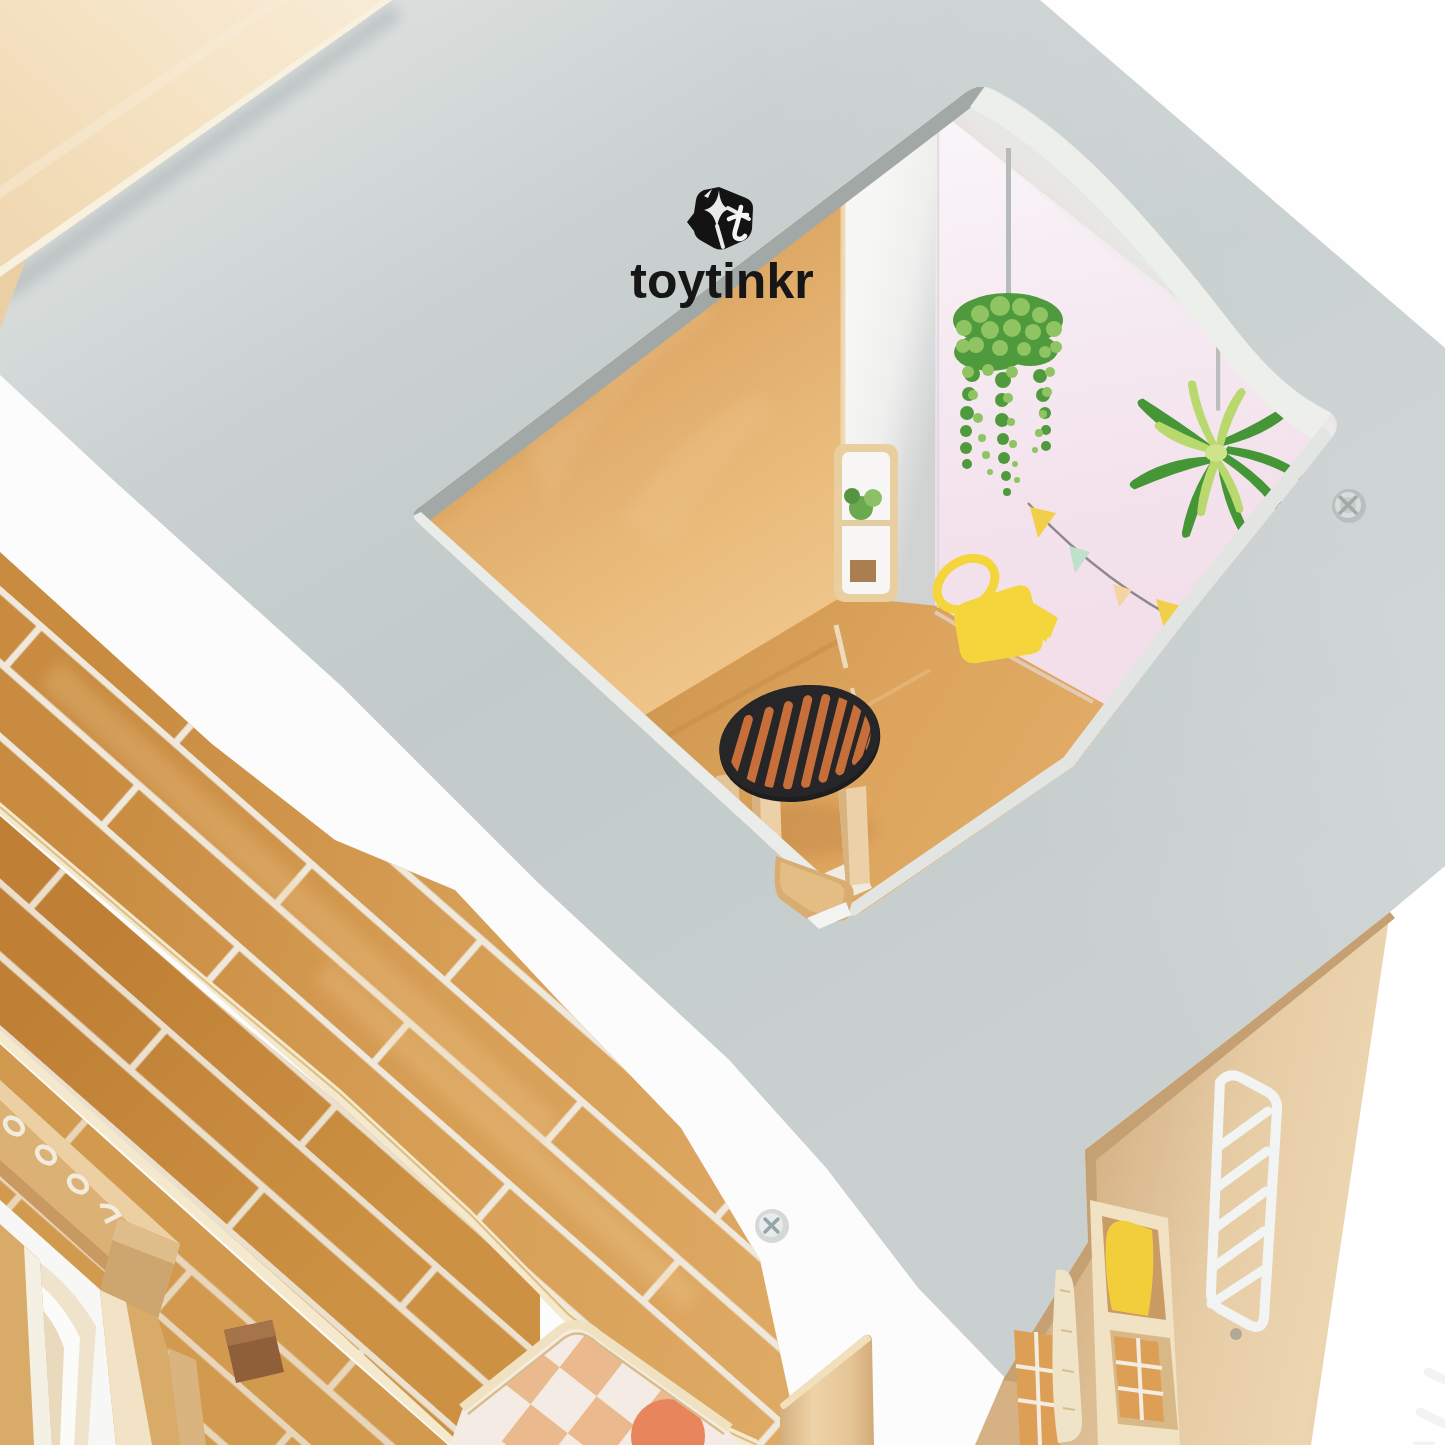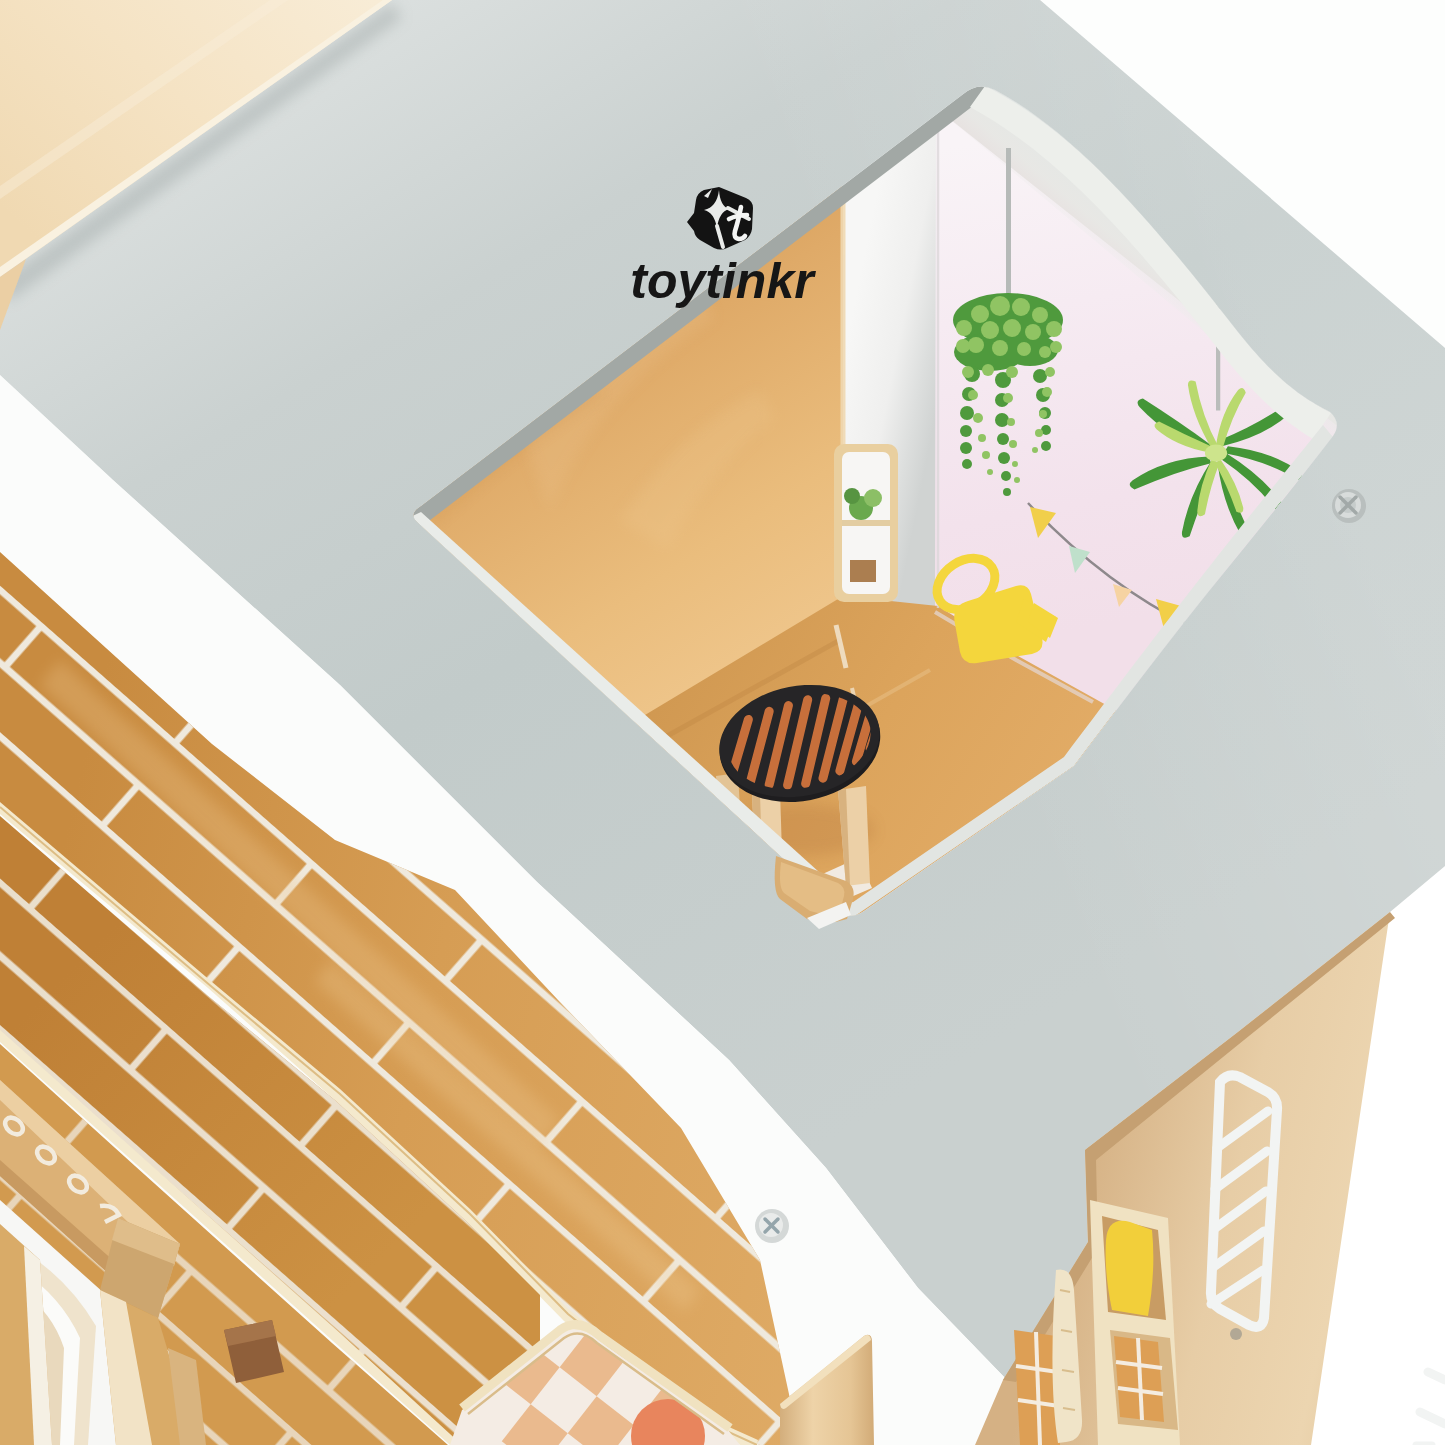--- a/index.html
+++ b/index.html
@@ -1,16 +1,16 @@
 <!DOCTYPE html>
 <html><head>
 <meta charset="utf-8">
 <style>
   html,body{margin:0;padding:0;background:#ffffff;}
-  .wrap{width:1445px;height:1445px;position:relative;overflow:hidden;font-family:"Liberation Sans", sans-serif;font-style:italic;}
+  .wrap{width:1445px;height:1445px;position:relative;overflow:hidden;font-family:"Liberation Sans", sans-serif;}
   svg{display:block;}
 </style>
 </head>
 <body>
 <div class="wrap">
 <svg width="1445" height="1445" viewBox="0 0 1445 1445">
 <defs>
   <linearGradient id="bgGrad" x1="0" y1="0" x2="1100" y2="600" gradientUnits="userSpaceOnUse">
     <stop offset="0" stop-color="#e4e8e7"></stop>
     <stop offset="0.55" stop-color="#f2f4f3"></stop>

